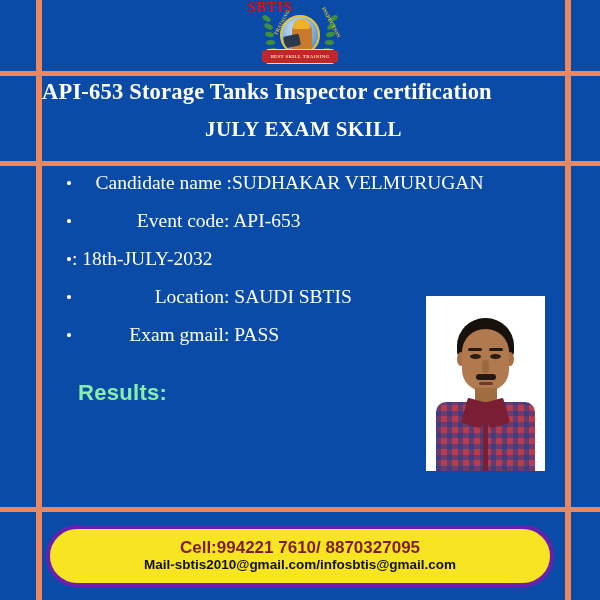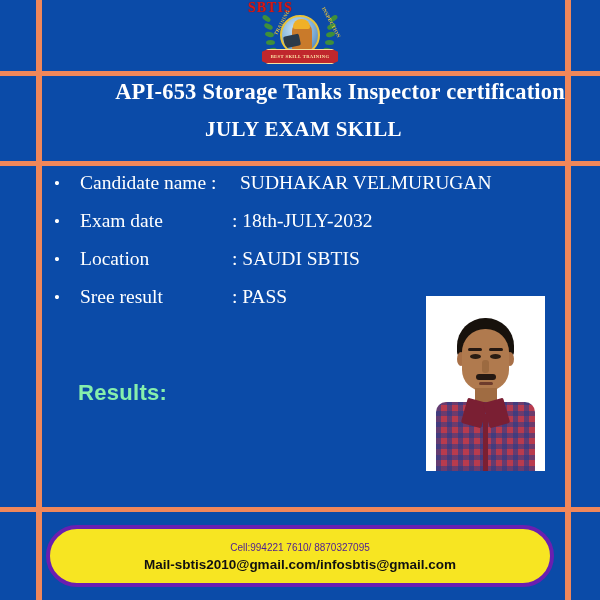--- a/index.html
+++ b/index.html
@@ -93,35 +93,35 @@
     white-space:nowrap;
   }
 
   
   .title-block{
     position:absolute;left:42px;top:72px;width:523px;height:89px;
     z-index:3;
   }
   .title-main{
     position:absolute;left:0;right:0;top:7px;
-    text-align:right;color:#ffffff;
+    text-align:left;color:#ffffff;
     font-family:"Liberation Serif", serif;
     font-weight:bold;font-size:22.5px;letter-spacing:0.2px;
     white-space:nowrap;
   }
   .title-sub{
     position:absolute;left:0;right:0;top:45px;
     text-align:center;color:#ffffff;
     font-family:"Liberation Serif", serif;
     font-weight:bold;font-size:21px;letter-spacing:0.4px;
   }
 
   
   .details{
-    position:absolute;left:54px;top:172px;width:500px;z-index:4;
+    position:absolute;left:46px;top:172px;width:500px;z-index:4;text-align:right;
   }
   .row{
     display:flex;align-items:baseline;
     height:38px;
     color:#ffffff;
     font-family:"Liberation Serif", serif;
     font-size:19.5px;
   }
   .bullet{
     width:26px;flex:0 0 26px;
@@ -207,21 +207,21 @@
     display:flex;flex-direction:column;align-items:center;justify-content:center;
     overflow:hidden;
   }
   .f-line1{
     font-family:"Liberation Sans", sans-serif;
     font-weight:bold;font-size:17.5px;color:#6a1fb0;
     letter-spacing:0.1px;white-space:nowrap;line-height:20px;
   }
   .f-line2{
     font-family:"Liberation Sans", sans-serif;
-    font-weight:normal;font-size:10px;color:#4c1d95;
+    font-weight:bold;font-size:17px;color:#7f1d1d;
     white-space:nowrap;line-height:17px;
   }
   .f-line3{
     font-family:"Liberation Sans", sans-serif;
     font-weight:bold;font-size:13.5px;color:#111111;
     white-space:nowrap;line-height:17px;
   }
 </style>
 </head>
 <body>
@@ -274,36 +274,40 @@
   </div>
 
   <div class="details">
 
     <div class="row wide">
       <span class="bullet"></span>
       <span class="label">Candidate name :</span>
       <span class="value">SUDHAKAR VELMURUGAN</span>
     </div>
 
-
     <div class="row std">
       <span class="bullet"></span>
-      <span class="label">Exam date</span>
+      <span class="label">Event code</span>
+      <span class="value">: API-653</span>
+    </div>
+
+    <div class="row std">
+      <span class="bullet"></span>
       <span class="value">: 18th-JULY-2032</span>
     </div>
 
     <div class="row std">
       <span class="bullet"></span>
       <span class="label">Location</span>
       <span class="value">: SAUDI SBTIS</span>
     </div>
 
     <div class="row std">
       <span class="bullet"></span>
-      <span class="label">Sree result</span>
+      <span class="label">Exam gmail</span>
       <span class="value">: PASS</span>
     </div>
   </div>
 
   <div class="results-head">Results:</div>
 
   <div class="photo">
     <div class="ph-inner">
       <div class="ph-hair"></div>
       <div class="ph-ear-l"></div>

